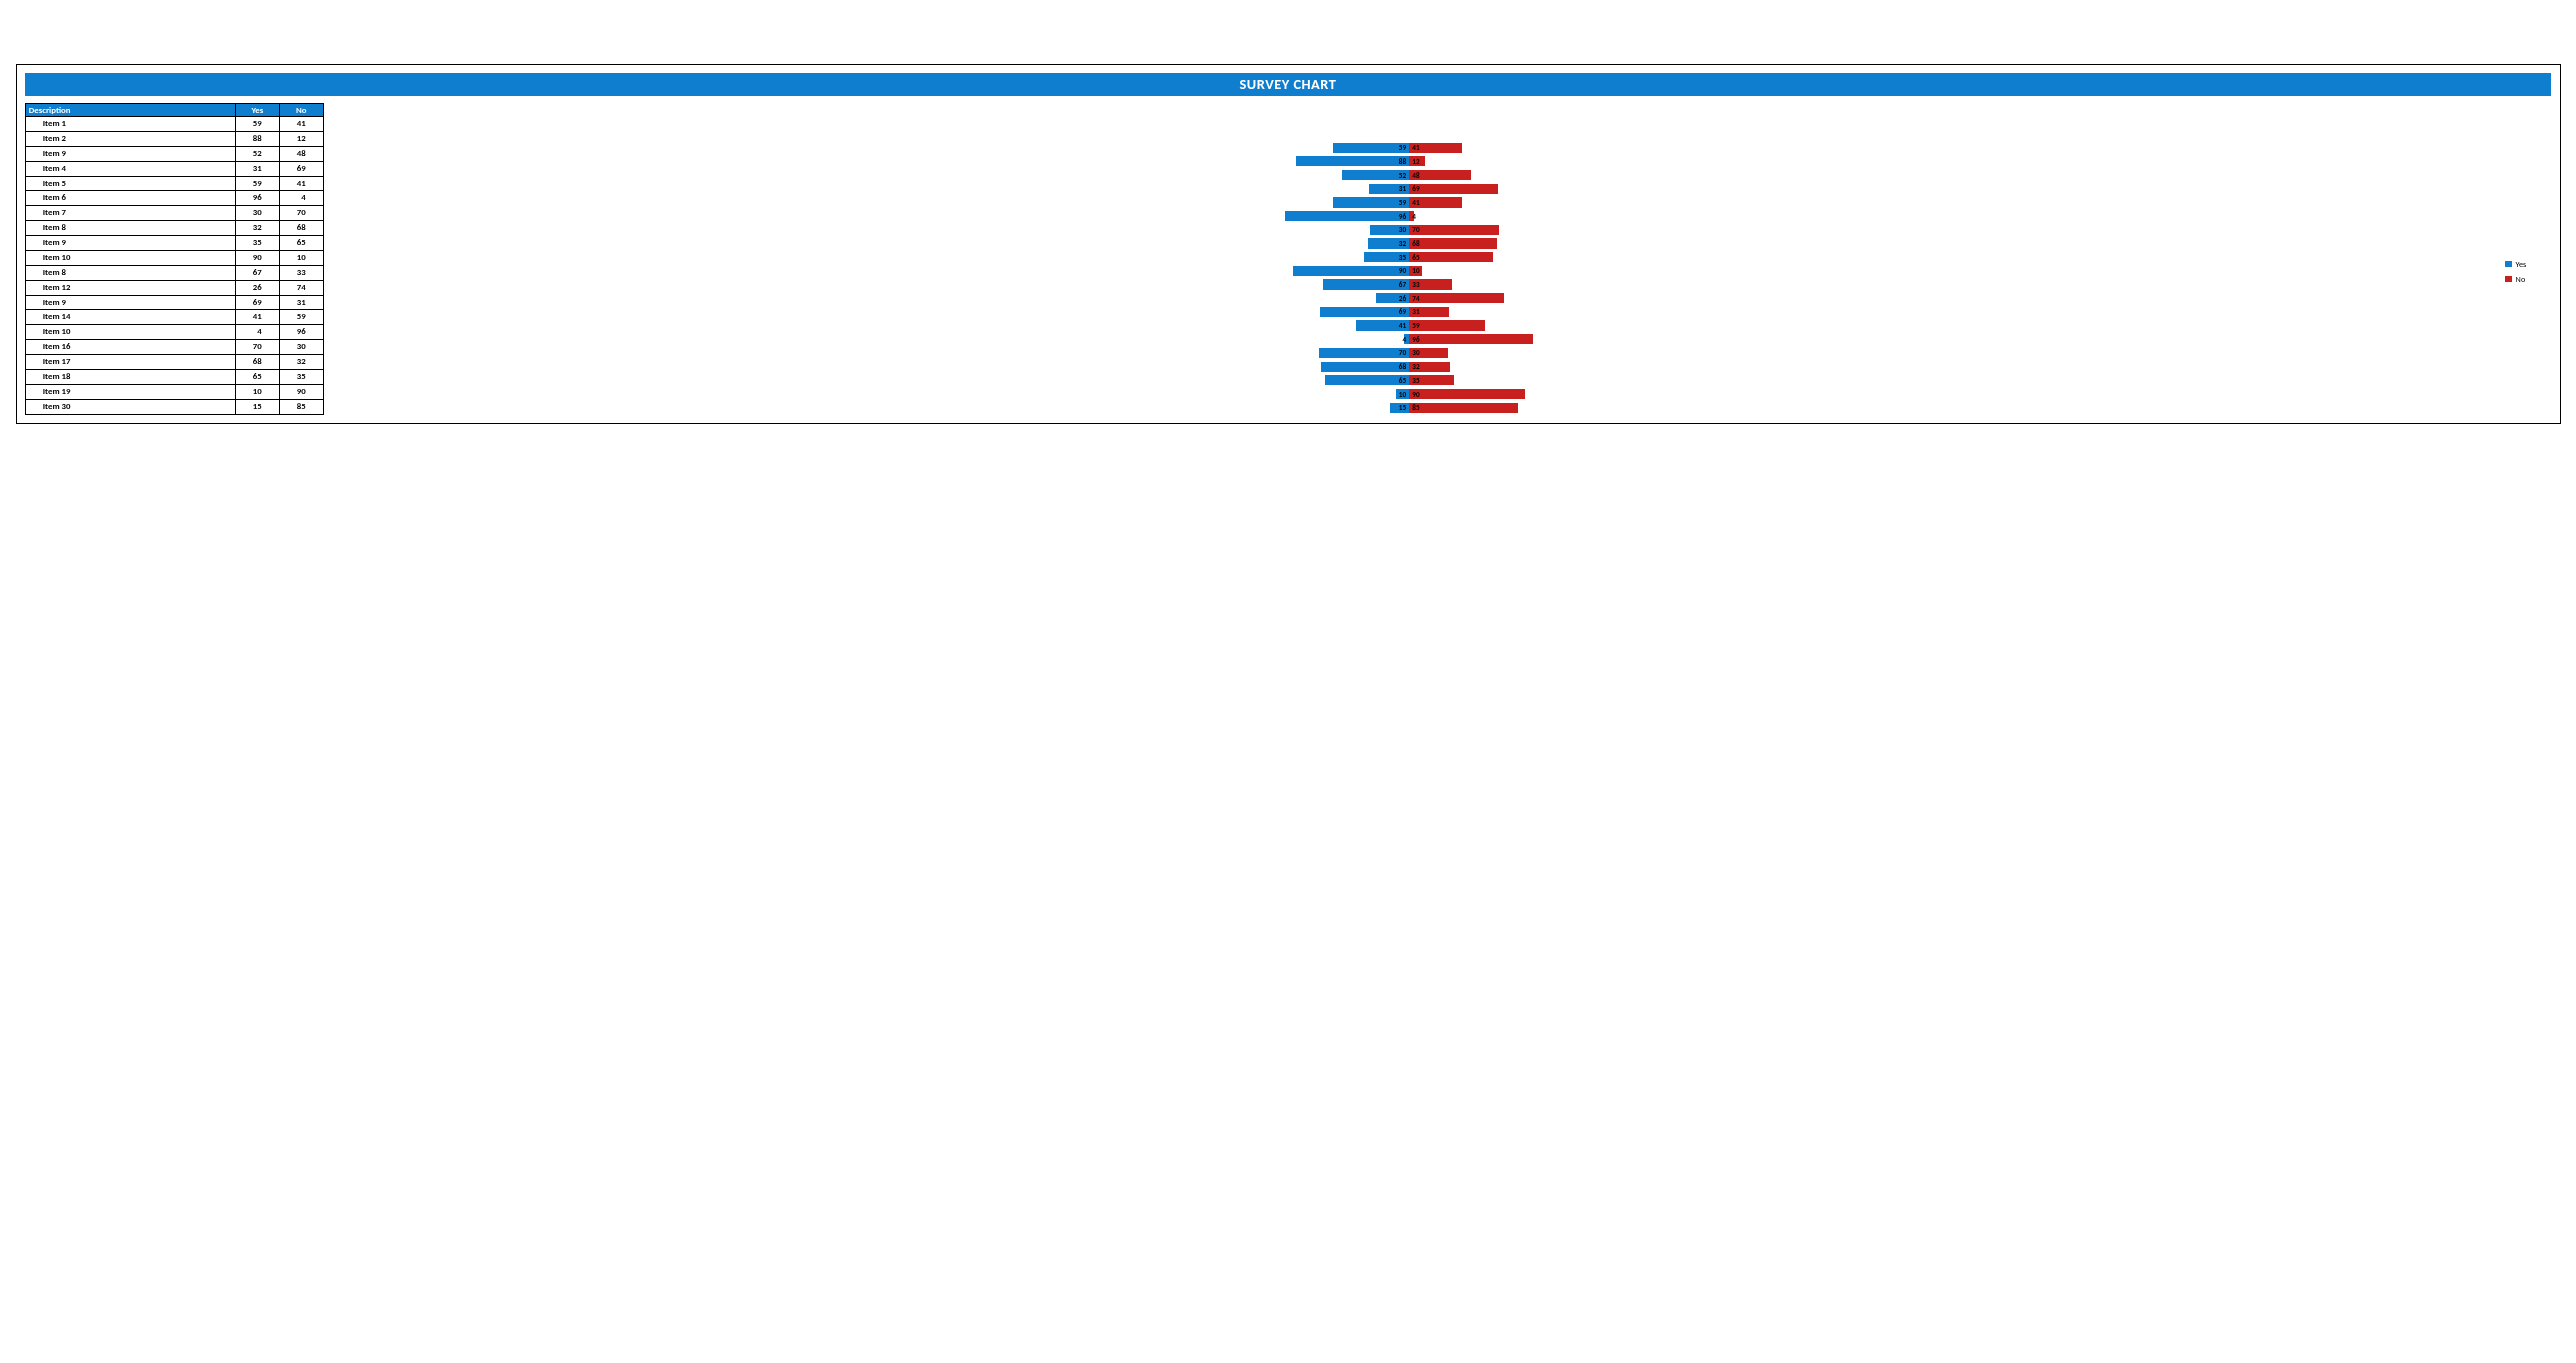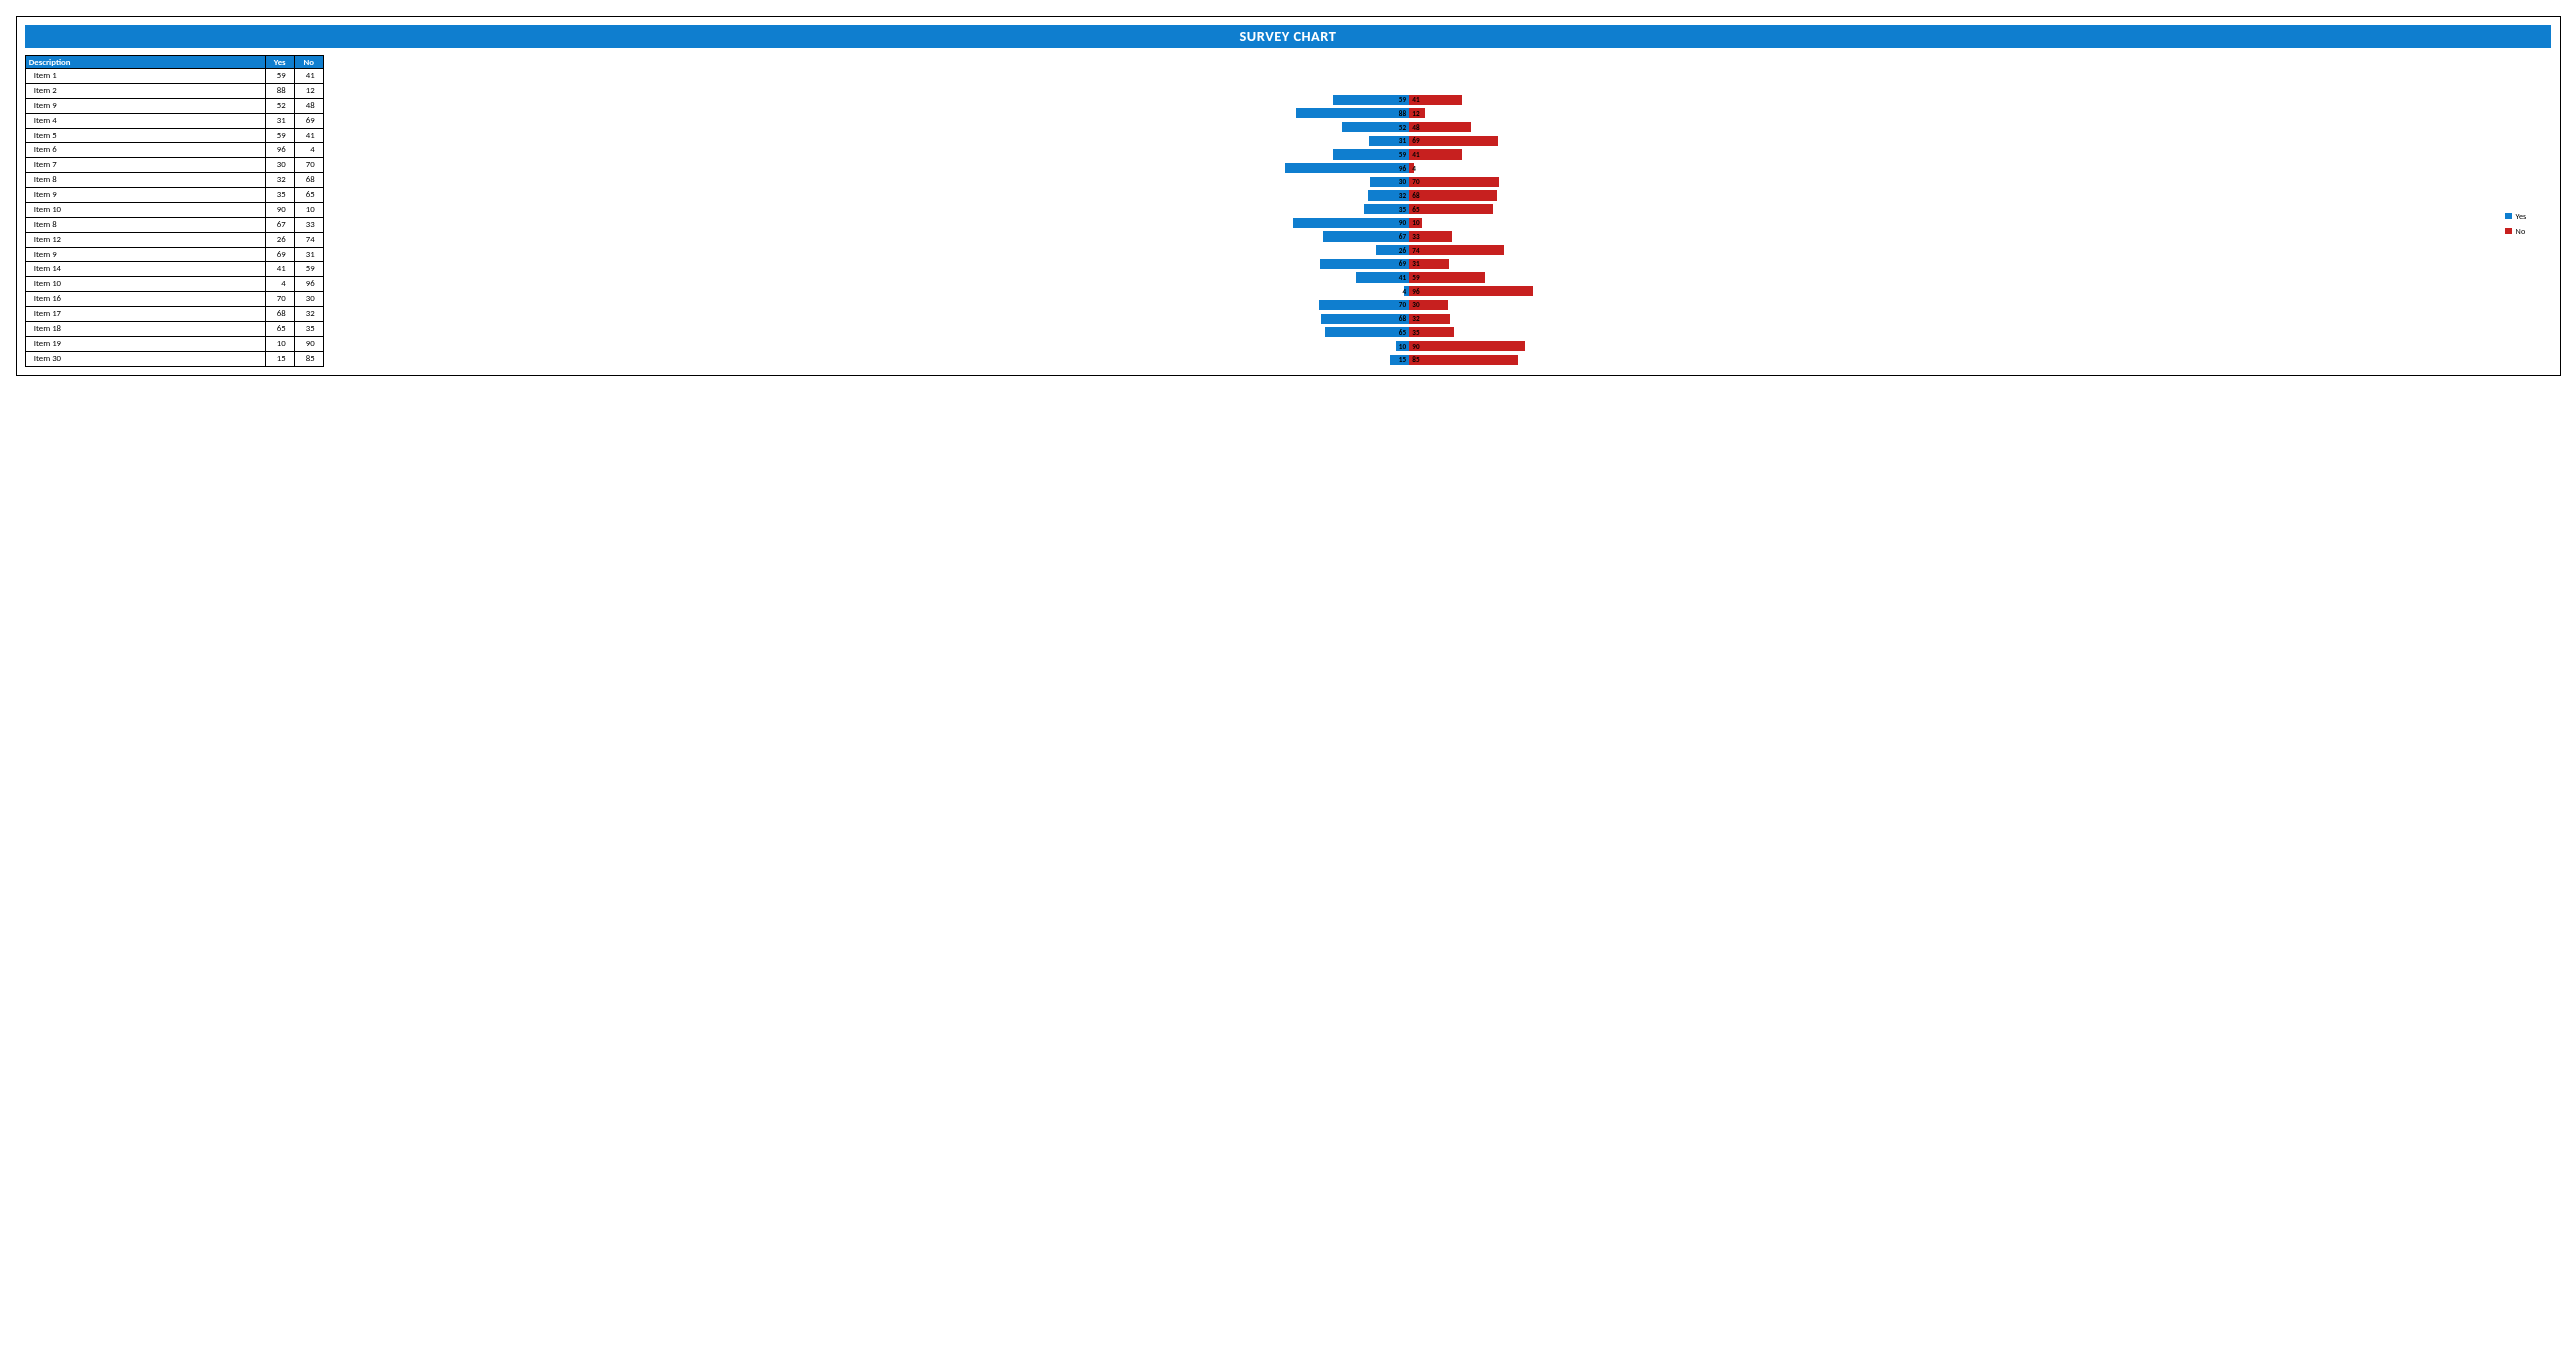--- a/index.html
+++ b/index.html
@@ -5,20 +5,21 @@
   * { box-sizing: border-box; }
   body {
     margin: 0;
     padding: 15.5px;
     background: #fff;
     font-family: Calibri, Arial, sans-serif;
   }
   .frame {
     border: 1px solid #000;
     padding: 8.2px;
+    margin-top: 48px;
   }
   .title-bar {
     background: #0f7ecf;
     color: #fff;
     font-weight: 700;
     font-size: 14.4px;
     text-align: center;
     padding: 2.1px 0 3.1px 0;
     letter-spacing: 0.5px;
     margin-bottom: 7.2px;
@@ -39,23 +40,24 @@
     color: #fff;
     font-weight: 700;
     text-align: left;
     padding: 1px 3.1px;
     border: 0.5px solid #000;
     font-size: 8.8px;
   }
   .data-table th.num { text-align: center; width: 29px; }
   .data-table td {
     border: 0.5px solid #000;
-    padding: 1px 8px;
+    padding: 1px 17px;
     font-size: 8.8px;
     line-height: 1.35;
+    font-weight: bold;
   }
   .data-table td.num { text-align: right; width: 29px; }
   
   .chart-wrap {
     flex: 1 1 auto;
     display: flex;
     align-items: flex-start;
   }
   .chart {
     flex: 1 1 auto;

